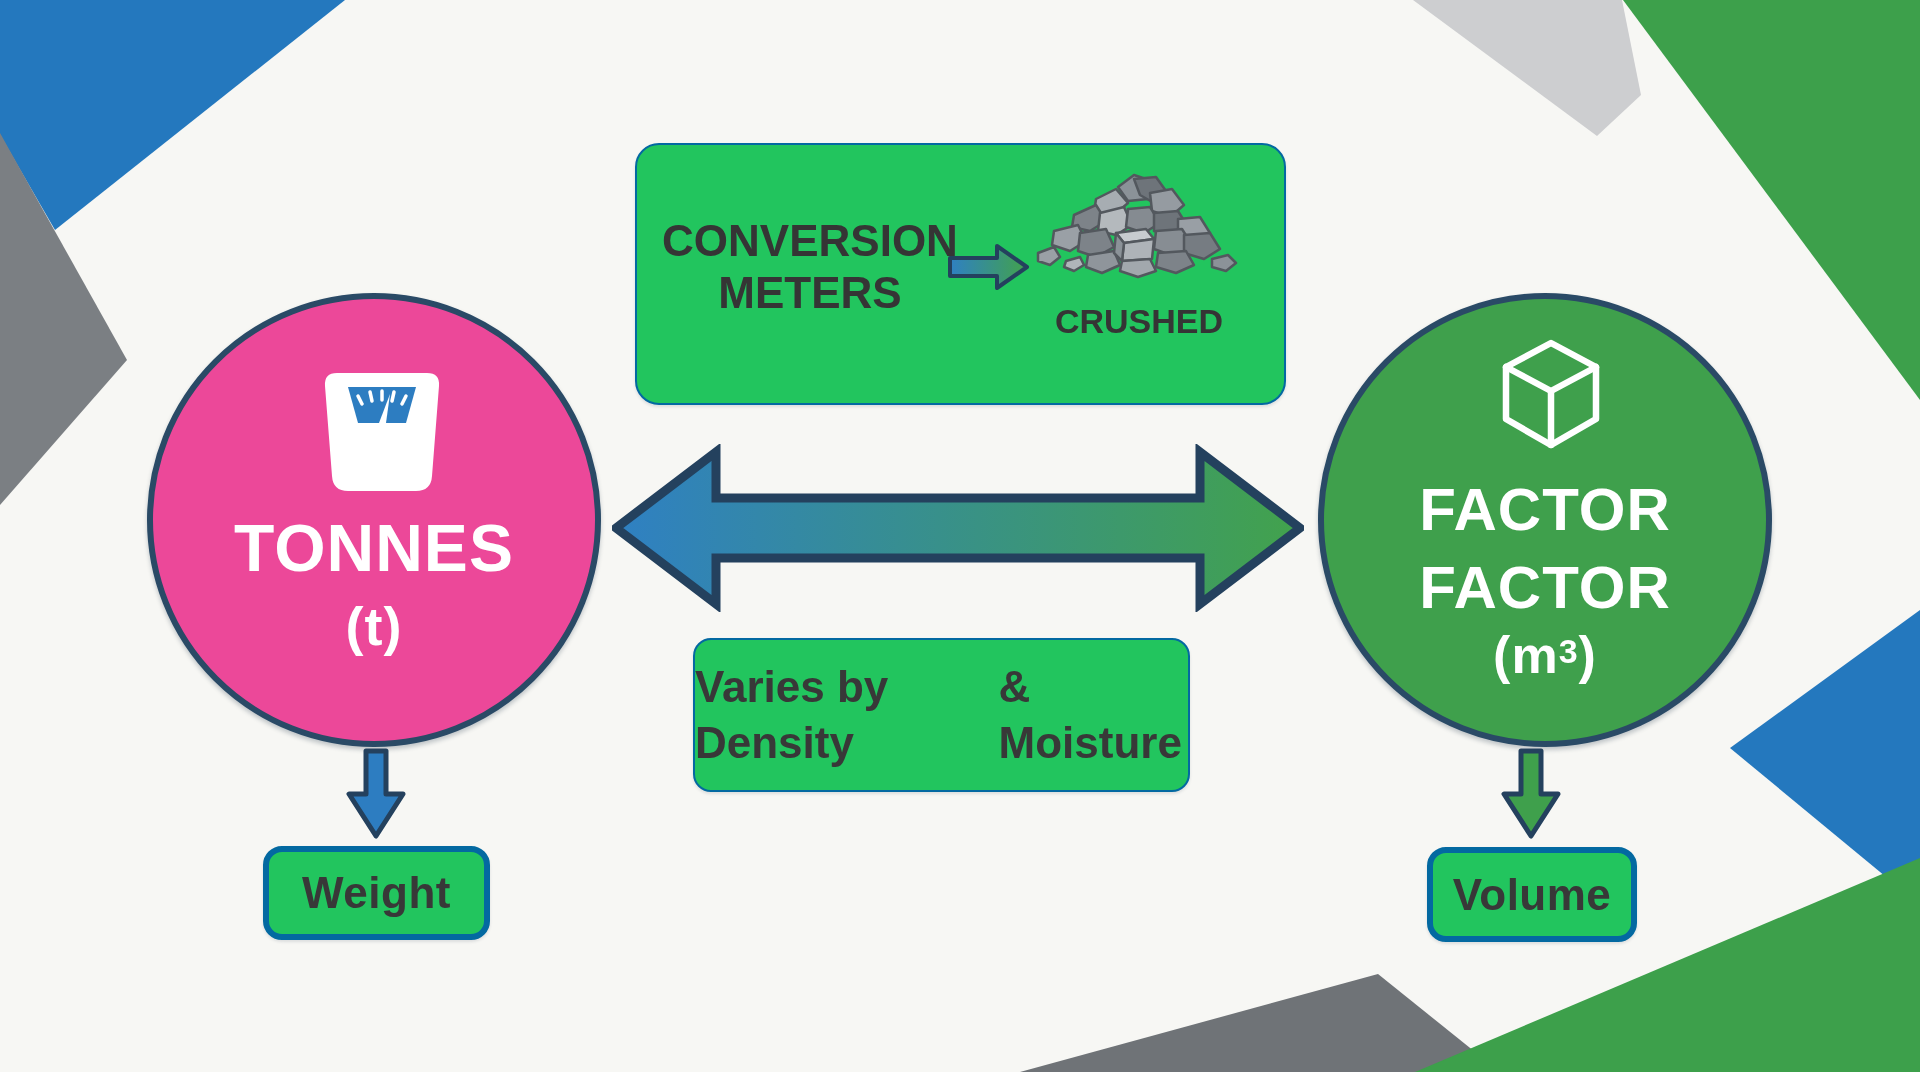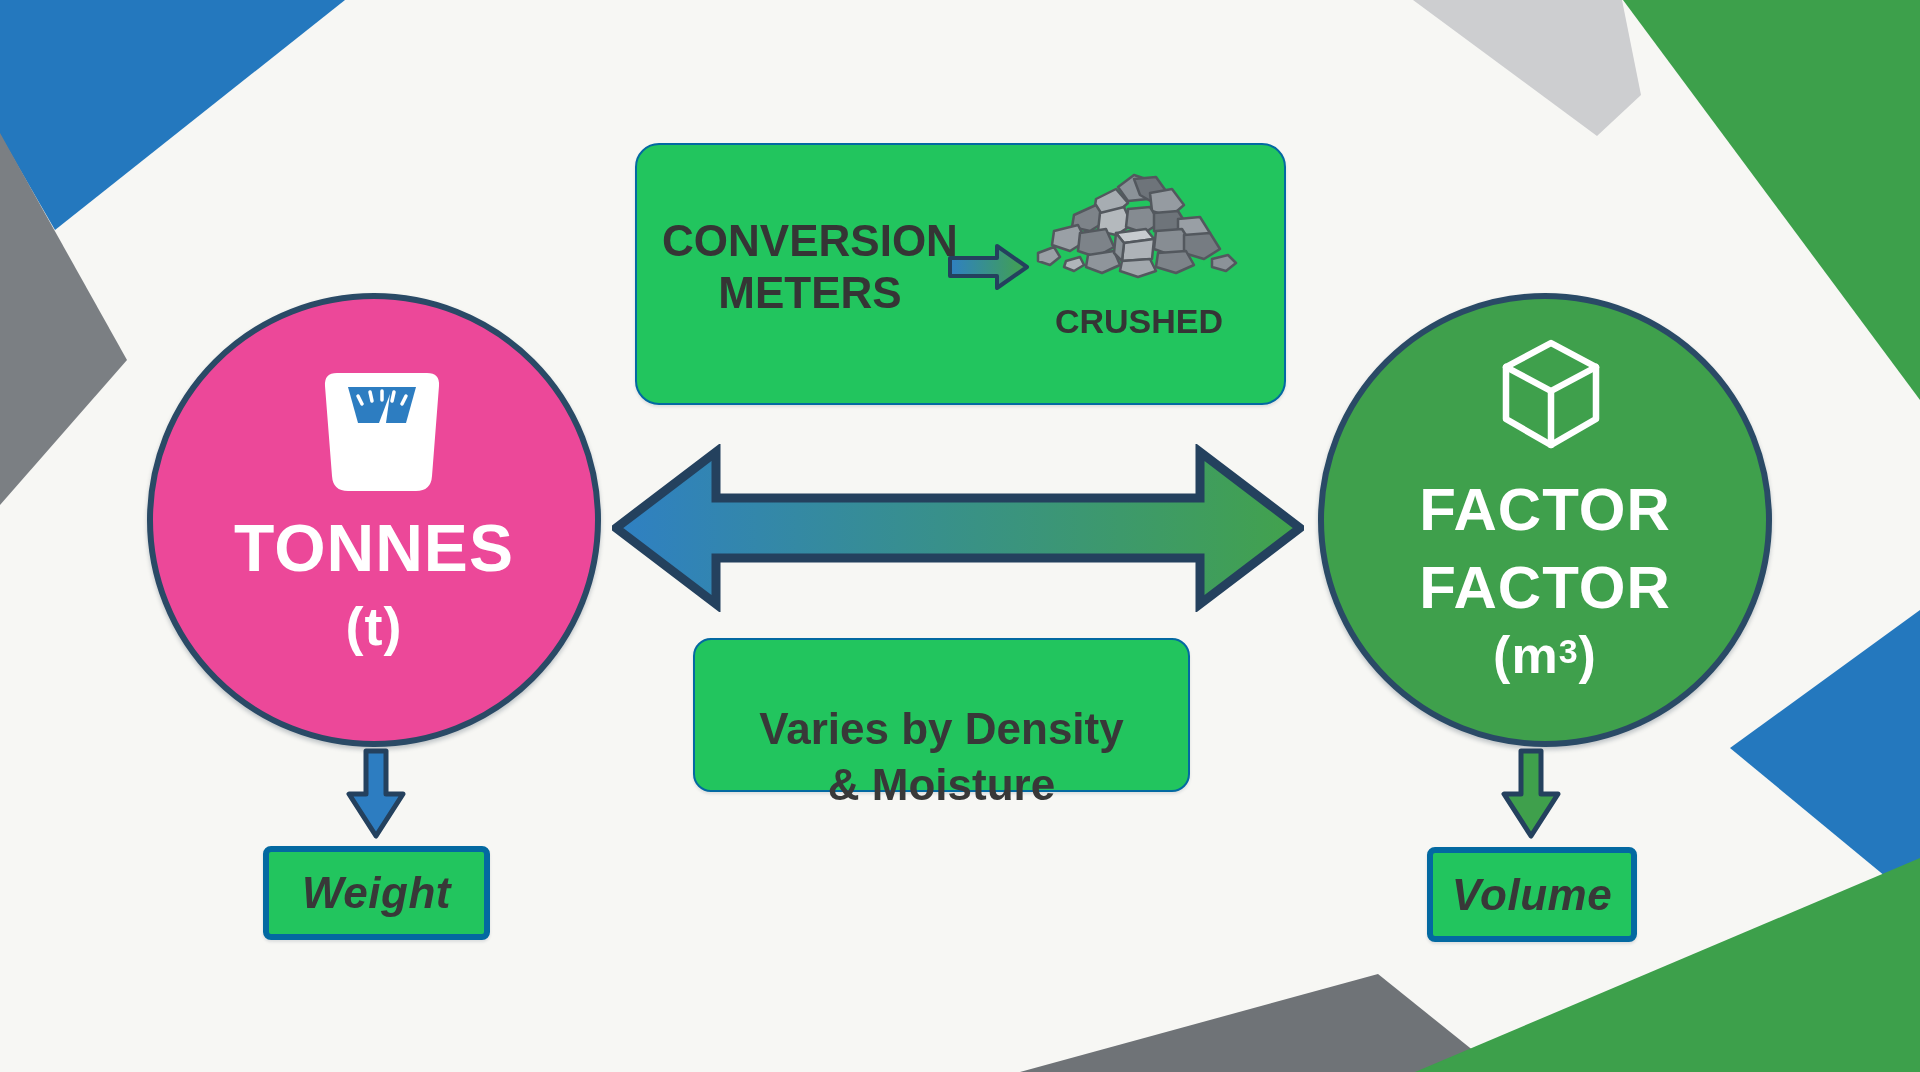--- a/index.html
+++ b/index.html
@@ -20,40 +20,40 @@
   .bg-gray-b{background:#6f7377;clip-path:polygon(1378px 974px,1020px 1072px,1500px 1072px);}
   .bg-green-br{background:#3da04b;clip-path:polygon(1415px 1072px,1920px 858px,1920px 1072px);}
 
   .panel{
     position:absolute;box-sizing:border-box;
     background:#22c55e;border:2px solid #0369a1;
     box-shadow:0 2px 3px rgba(30,50,70,.12);
   }
   .conversion-box{left:635px;top:143px;width:651px;height:262px;border-radius:24px;}
   .note-box{left:693px;top:638px;width:497px;height:154px;border-radius:18px;}
-  .out-box{border-width:6px;border-radius:8px;font-style:italic;}
+  .out-box{border-width:6px;border-radius:19px;}
   .weight-box{left:263px;top:846px;width:227px;height:94px;}
   .volume-box{left:1427px;top:847px;width:210px;height:95px;}
   .out-box .lbl{
     position:absolute;left:0;top:0;width:100%;height:100%;
     display:flex;align-items:center;justify-content:center;
     font-size:44px;font-weight:700;color:#383838;letter-spacing:.5px;
   }
   .conv-title{
     position:absolute;left:14px;top:70px;width:318px;
     text-align:center;font-size:44px;line-height:52px;font-weight:700;color:#353535;
   }
   .conv-caption{
     position:absolute;left:393px;top:156px;width:218px;
     text-align:center;font-size:34px;line-height:40px;font-weight:700;color:#353535;
   }
   .note-text{
     position:absolute;left:0;top:0;width:100%;height:100%;
-    display:flex;flex-direction:column;align-items:center;justify-content:center;
-    font-size:44px;line-height:56px;font-weight:700;color:#383838;margin-top:42px;
+    display:flex;flex-direction:row;align-items:center;justify-content:center;
+    font-size:44px;line-height:56px;font-weight:700;color:#383838;
   }
   .circle{
     position:absolute;box-sizing:border-box;width:454px;height:454px;border-radius:50%;
     border:6px solid #2a4a66;box-shadow:0 3px 4px rgba(30,50,70,.25);
   }
   .tonnes-circle{left:147px;top:293px;background:#ec4899;}
   .cubic-circle{left:1318px;top:293px;background:#3fa04c;}
   .circle .cline{
     position:absolute;left:0;width:100%;text-align:center;color:#ffffff;font-weight:700;letter-spacing:1px;
   }

